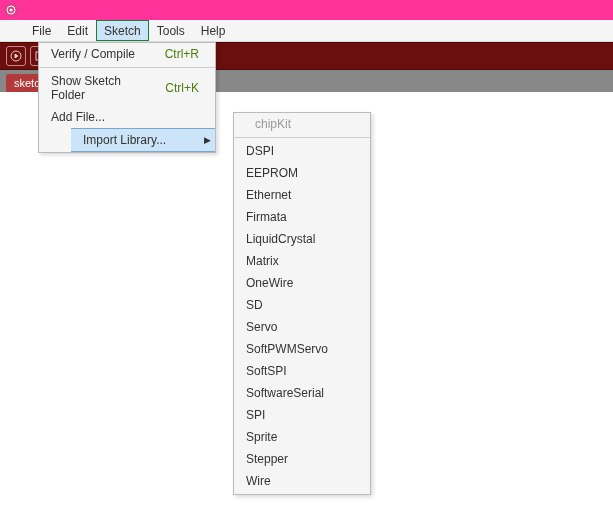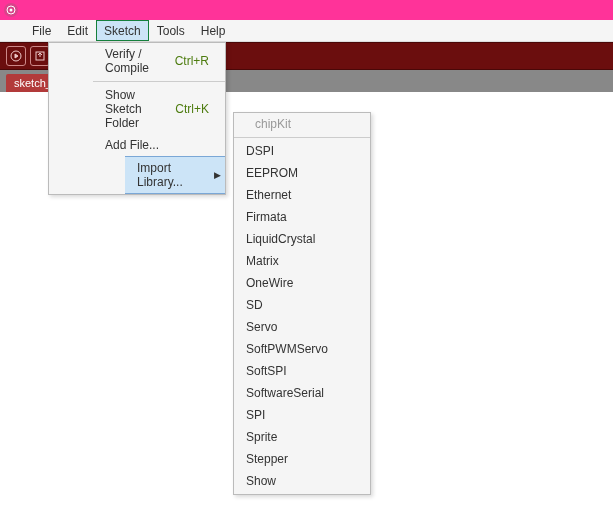--- a/index.html
+++ b/index.html
@@ -25,21 +25,21 @@
   
   .dropdown { position: absolute; background: #f5f5f5; border: 1px solid #bbb; box-shadow: 2px 2px 4px rgba(0,0,0,0.15); z-index: 10; }
   .dropdown .drow { display: flex; justify-content: space-between; align-items: center; padding: 4px 16px 4px 12px; cursor: pointer; color: #333; gap: 20px; }
   .dropdown .drow.selected { background: #cce4f7; border-top: 1px solid #7aa7d6; border-bottom: 1px solid #7aa7d6; margin-left: 32px; }
   .dropdown .short { color: #4d7c0f; }
   .dropdown .header { color: #999; padding: 4px 21px; cursor: default; }
   .dropdown .sep { height: 1px; background: #ccc; margin: 2px 0; }
   .arrow { font-size: 9px; color: #333; position:absolute; right:4px;}
   .drow{position:relative;}
   
-  #sketch-menu { top: 42px; left: 48px; width: 178px; padding-left: 44px; }
+  #sketch-menu { top: 42px; left: 38px; width: 178px; }
   #library-menu { top: 112px; left: 233px; width: 138px; padding-bottom:2px;}
 </style>
 </head>
 <body>
 
 <div class="titlebar">
   <span class="icon">
     <svg viewBox="0 0 10 10">
         <circle cx="5" cy="5" r="4" fill="none" stroke="#fff" stroke-width="1"></circle>
         <circle cx="5" cy="5" r="1.5" fill="#fff"></circle>
@@ -137,16 +137,16 @@
   <div class="drow">
       <span>SPI</span>
     </div>
   <div class="drow">
       <span>Sprite</span>
     </div>
   <div class="drow">
       <span>Stepper</span>
     </div>
   <div class="drow">
-      <span>Show</span>
+      <span>Wire</span>
     </div>
 
 </div>
 
 </body></html>

